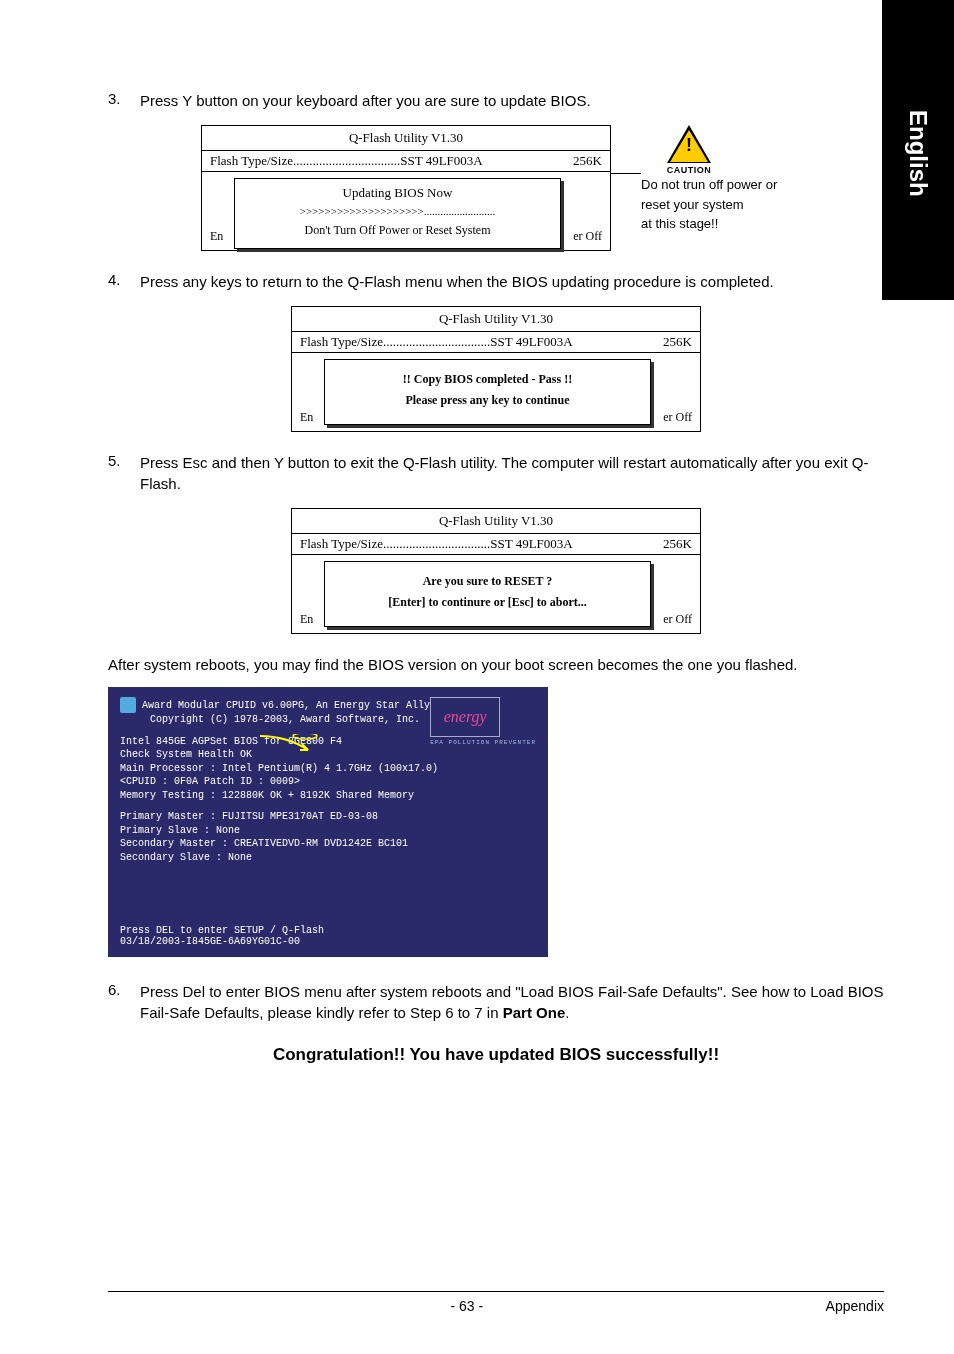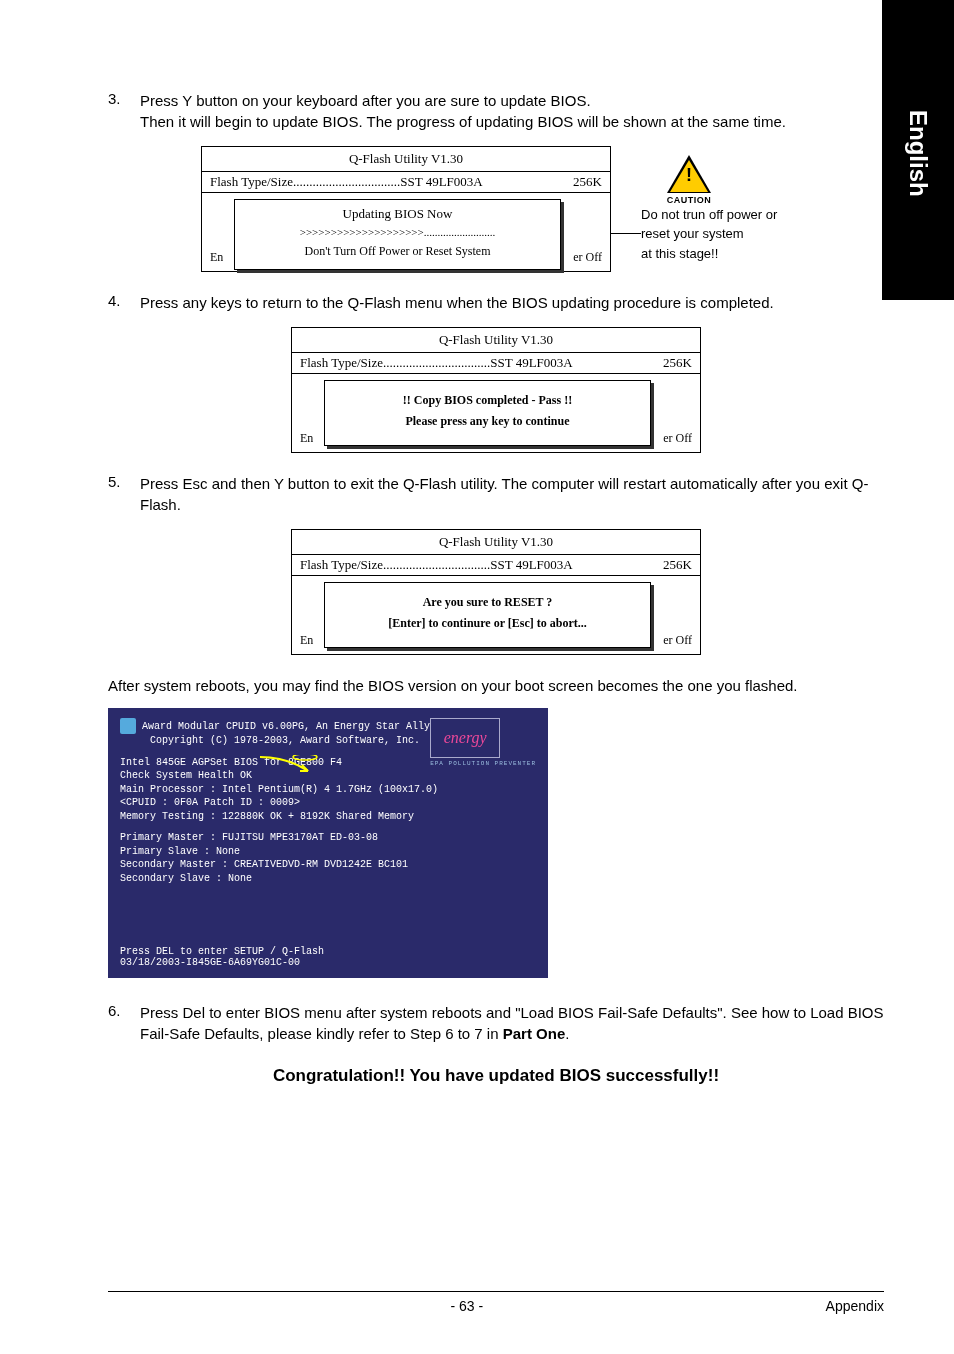--- a/index.html
+++ b/index.html
@@ -39,21 +39,21 @@
     font-size: 15px;
   }
   .step-num {
     width: 32px;
     flex-shrink: 0;
   }
   .step-text { flex: 1; line-height: 1.4; }
   .fig-row {
     display: flex;
     justify-content: center;
-    align-items: center;
+    align-items: flex-start;
     margin: 6px 0 20px 0;
   }
   .qflash {
     border: 1.5px solid #000;
     width: 410px;
     font-family: "Times New Roman", serif;
     font-size: 13px;
     position: relative;
     background: #fff;
   }
@@ -208,21 +208,20 @@
 <div class="side-tab">
   <div class="side-tab-text">English</div>
 </div>
 
 <div class="content">
 
   <div class="step">
     <div class="step-num">3.</div>
     <div class="step-text">
       <span>Press Y button on your keyboard after you are sure to update BIOS.</span><br>
-      <span>Then it will begin to update BIOS. The progress of updating BIOS will be shown at the same time.</span>
     </div>
   </div>
 
   <div class="fig-row">
     <div class="qflash">
       <div class="title">Q-Flash Utility V1.30</div>
       <div class="flashline">
         <div class="left"><span>Flash Type/Size</span>.................................<span>SST 49LF003A</span></div>
         <div class="right">256K</div>
       </div>

